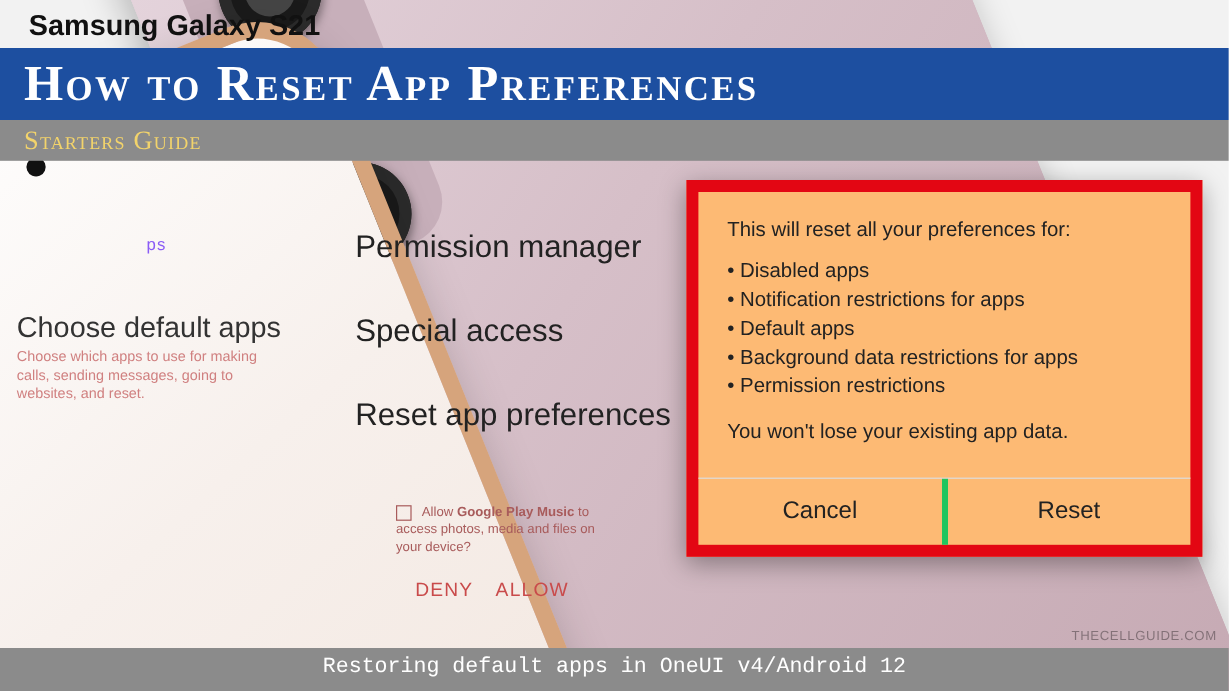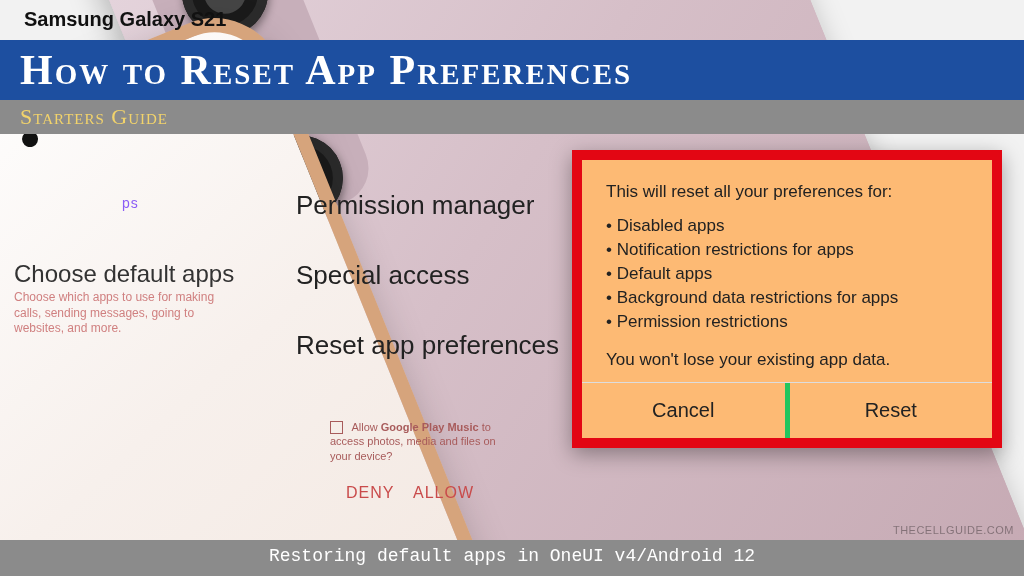--- a/index.html
+++ b/index.html
@@ -60,21 +60,21 @@
   .perm {
     position:absolute; left:330px; top:420px; width:180px;
     font-size:11px; color:#a85b5b; line-height:1.3;
   }
   .perm .ico{display:inline-block;width:13px;height:13px;border:1px solid #a85b5b;margin-right:6px;vertical-align:top;margin-top:1px;}
   .perm .actions{margin-top:20px; font-size:16px; letter-spacing:1px; color:#c94b4b;padding-left:16px;}
   .perm .actions span{margin-right:14px;}
 
   
   .topbar { position:absolute; left:0; top:0; width:842px; height:40px;
-    padding:8px 24px; font-family:"Trebuchet MS","Segoe UI",sans-serif; font-weight:bold; font-size:20px; color:#111;}
+    padding:8px 24px; font-family:"Trebuchet MS","Segoe UI",sans-serif; font-weight:bold; font-size:24px; color:#111;}
   .bluebar { position:absolute; left:0; top:40px; width:1024px; height:60px; background:#1d4fa0;
     color:#fff; font-family:"Copperplate","Trebuchet MS",serif; font-size:42px; letter-spacing:2px;
     padding:6px 20px; font-weight:bold; font-variant:small-caps;}
   .graybar { position:absolute; left:0; top:100px; width:1024px; height:34px; background:#8b8b8b;
     color:#f2d36b; font-family:"Copperplate","Trebuchet MS",serif; font-size:22px; letter-spacing:1px;
     padding:4px 20px; font-variant:small-caps;}
   .footbar { position:absolute; left:0; bottom:0; width:1024px; height:36px; background:#8b8b8b;
     color:#fff; text-align:center; font-family:"Courier New",monospace; font-size:18px; padding-top:6px;}
   .site { position:absolute; right:10px; bottom:40px; font-size:11px; color:rgba(0,0,0,.35); letter-spacing:.5px;}
 
@@ -83,21 +83,21 @@
     position:absolute; right:22px; top:150px; width:430px;
     background:#fdba74; border:10px solid #e30613;
     padding:22px 24px 14px 24px; font-size:17px; color:#222;
     box-shadow:0 6px 20px rgba(0,0,0,.35);
   }
   .dialog p{margin-bottom:14px;}
   .dialog ul{list-style:none; margin:0 0 16px 0;}
   .dialog ul li{margin:4px 0;}
   .dialog ul li::before{content:"• "; }
   .dialog .footer{margin:18px 0 2px 0;}
-  .dialog .btns{display:flex; border-top:1px solid #ddd; margin:12px -24px -14px -24px;}
+  .dialog .btns{display:flex; border-top:1px solid #ddd; margin:28px -24px -14px -24px;}
   .dialog .btns > div{flex:1; text-align:center; padding:16px 0; font-size:20px; font-weight:500;}
   .dialog .btns > div + div{border-left:5px solid #22c55e;}
 </style>
 </head>
 <body>
 
 <div class="stage">
 
   <div class="phone3"></div>
   <div class="phone1">
@@ -106,21 +106,21 @@
       <div class="lens l1"></div>
       <div class="lens l2"></div>
       <div class="lens l3"></div>
       <div class="flash"></div>
     </div>
   </div>
   <div class="phone2"></div>
 
   <div class="ghost head" style="left:122px; top:195px;">ps</div>
   <div class="ghost" style="left:14px; top:260px; font-size:24px;">Choose default apps</div>
-  <div class="ghost small" style="left:14px; top:290px; width:230px;">Choose which apps to use for making calls, sending messages, going to websites, and more.</div>
+  <div class="ghost small" style="left:14px; top:290px; width:230px;">Choose which apps to use for making calls, sending messages, going to websites, and reset.</div>
 
   <div class="menu" style="left:296px; top:190px;">Permission manager</div>
   <div class="menu" style="left:296px; top:260px;">Special access</div>
   <div class="menu" style="left:296px; top:330px;">Reset app preferences</div>
 
   <div class="perm">
     <span class="ico"></span>
     <span>
       <span>Allow </span><b>Google Play Music</b><span> to access photos, media and files on your device?</span>
     </span>

